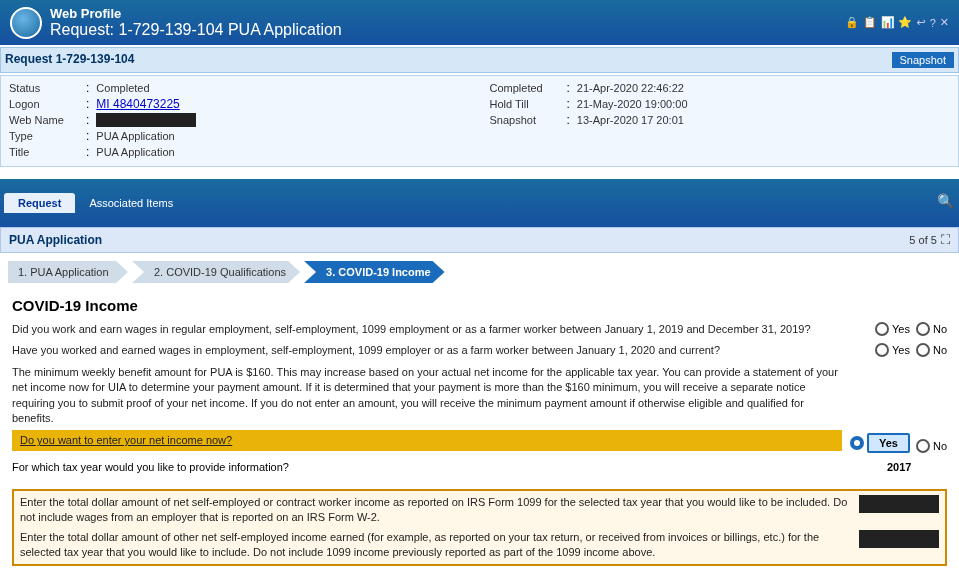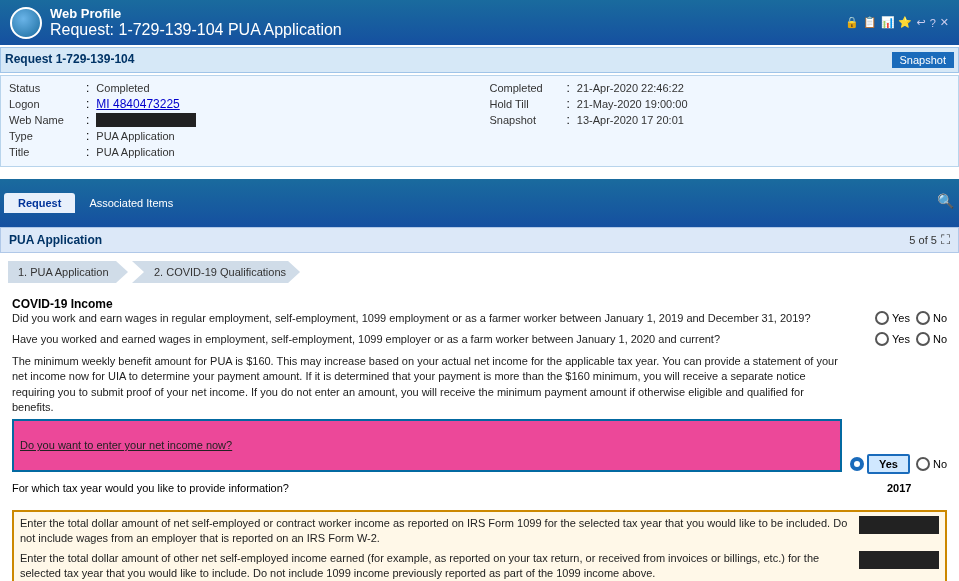--- a/index.html
+++ b/index.html
@@ -130,31 +130,31 @@
       padding-left: 10px;
     }
     .step.active {
       background: #1a6bbb;
       color: white;
       font-weight: bold;
     }
 
     
     .content { padding: 10px 12px; background: #fff; }
-    .content-title { font-size: 12px; font-weight: bold; color: #000; }
+    .content-title { font-size: 15px; font-weight: bold; color: #000; margin-bottom: 8px; }
 
     
     .question-row {
       display: flex;
       align-items: flex-start;
       margin-bottom: 6px;
       gap: 8px;
     }
     .question-text { flex: 1; font-size: 11px; color: #222; line-height: 1.4; }
-    .radio-group { display: flex; align-items: center; gap: 6px; flex-shrink: 0; }
+    .radio-group { display: flex; align-items: flex-end; gap: 6px; flex-shrink: 0; }
     .radio-option { display: flex; align-items: center; gap: 3px; font-size: 11px; }
     .radio-circle {
       width: 14px; height: 14px;
       border-radius: 50%;
       border: 2px solid #555;
       background: #fff;
       cursor: pointer;
       flex-shrink: 0;
     }
     .radio-circle.selected {
@@ -176,23 +176,23 @@
       font-size: 11px;
       font-weight: bold;
       cursor: pointer;
       border-radius: 2px;
       min-width: 40px;
       text-align: center;
     }
 
     
     .highlight-row {
-      border: 2px solid #0369a1;
-      background: #ec4899;
-      padding: 16px 6px;
+      border: 2px solid #eab308;
+      background: #eab308;
+      padding: 0 6px;
       margin-bottom: 4px;
       font-size: 11px;
       color: #222;
       line-height: 1.5;
     }
     .highlight-row .underline { text-decoration: underline; }
 
     
     .tax-year-row {
       display: flex;
@@ -316,20 +316,23 @@
   </div>
 </div>
 
 <div class="steps-row">
   <div class="step">
     <span>1. PUA Application</span>
   </div>
   <div class="step">
     <span>2. COVID-19 Qualifications</span>
   </div>
+  <div class="step active">
+    <span>3. COVID-19 Income</span>
+  </div>
 </div>
 
 <div class="content">
   <div class="content-title">COVID-19 Income</div>
 
   <div class="question-row">
     <div class="question-text">Did you work and earn wages in regular employment, self-employment, 1099 employment or as a farmer worker between January 1, 2019 and December 31, 2019?</div>
     <div class="radio-group">
       <div class="radio-option">
         <div class="radio-circle"></div>

